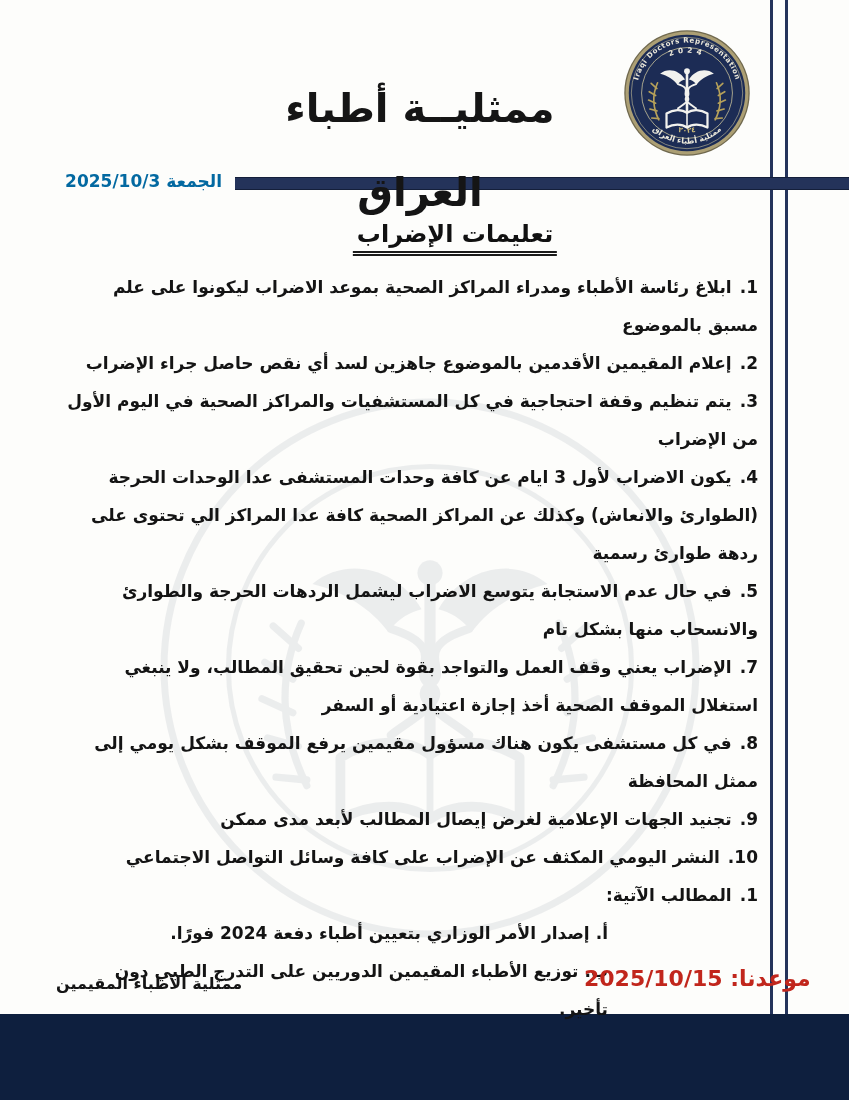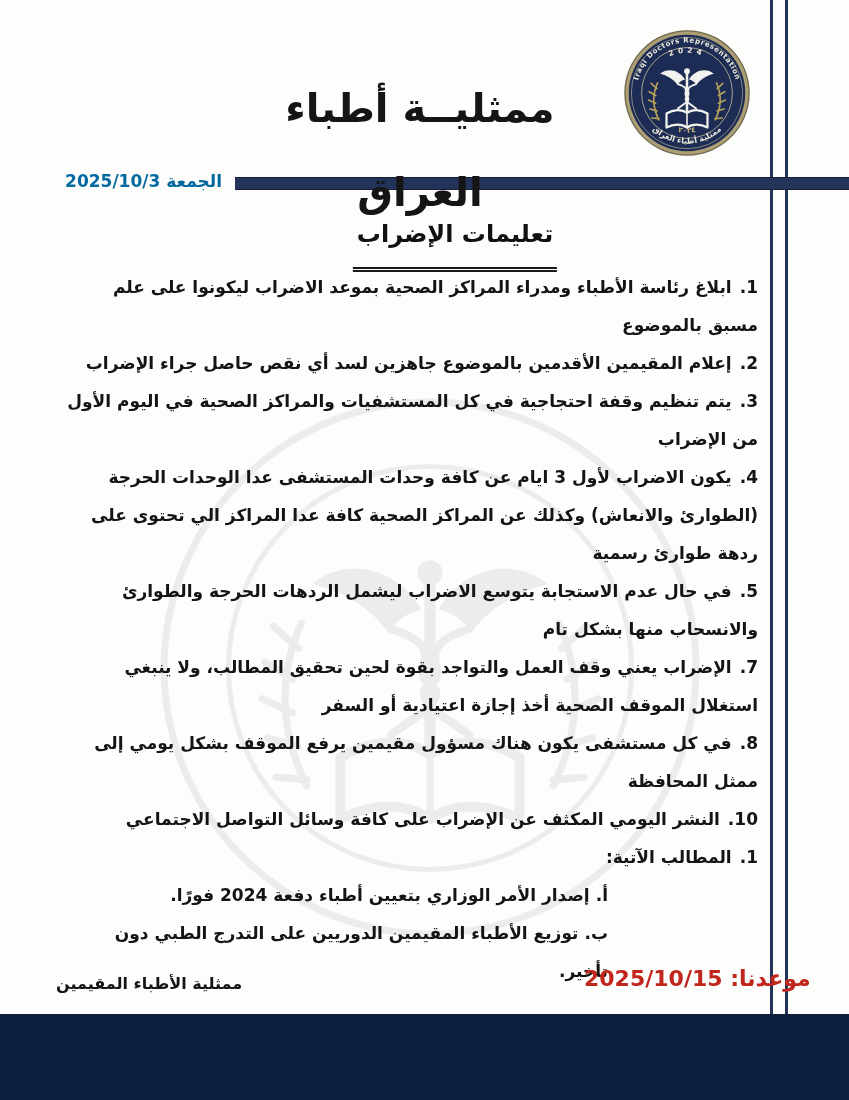--- a/index.html
+++ b/index.html
@@ -27,21 +27,21 @@
   .logo{position:absolute;left:623px;top:26px;width:128px;height:134px;}
   .logo svg{width:100%;height:100%;}
   
   .watermark{position:absolute;left:150px;top:388px;width:560px;height:560px;
              color:#7c8696;opacity:0.13;pointer-events:none;}
   .watermark svg{width:100%;height:100%;}
   
   .doc-title{
     position:absolute;left:455px;top:220px;transform:translateX(-50%);
     direction:rtl;font-size:24px;font-weight:bold;color:#111;
-    border-bottom:5px double #1a1a1a;padding:0 4px 19px 4px;white-space:nowrap;
+    border-bottom:5px double #1a1a1a;padding:0 4px 3px 4px;white-space:nowrap;
   }
   
   .body{
     position:absolute;left:62px;top:268px;width:696px;direction:rtl;text-align:right;
     font-size:17px;font-weight:bold;color:#141414;line-height:38px;
   }
   .item .num{margin-left:8px;}
   .sub-items{padding-right:150px;padding-left:40px;}
   .sub-items .num{margin-left:6px;}
   
@@ -135,20 +135,21 @@
   <div class="doc-title">تعليمات الإضراب</div>
 
   <div class="body">
     <div class="item"><span class="num">1.</span><span>ابلاغ رئاسة الأطباء ومدراء المراكز الصحية بموعد الاضراب ليكونوا على علم مسبق بالموضوع</span></div>
     <div class="item"><span class="num">2.</span><span>إعلام المقيمين الأقدمين بالموضوع جاهزين لسد أي نقص حاصل جراء الإضراب</span></div>
     <div class="item"><span class="num">3.</span><span>يتم تنظيم وقفة احتجاجية في كل المستشفيات والمراكز الصحية في اليوم الأول من الإضراب</span></div>
     <div class="item"><span class="num">4.</span><span>يكون الاضراب لأول 3 ايام عن كافة وحدات المستشفى عدا الوحدات الحرجة (الطوارئ والانعاش) وكذلك عن المراكز الصحية كافة عدا المراكز الي تحتوى على ردهة طوارئ رسمية</span></div>
     <div class="item"><span class="num">5.</span><span>في حال عدم الاستجابة يتوسع الاضراب ليشمل الردهات الحرجة والطوارئ والانسحاب منها بشكل تام</span></div>
     <div class="item"><span class="num">7.</span><span>الإضراب يعني وقف العمل والتواجد بقوة لحين تحقيق المطالب، ولا ينبغي استغلال الموقف الصحية أخذ إجازة اعتيادية أو السفر</span></div>
     <div class="item"><span class="num">8.</span><span>في كل مستشفى يكون هناك مسؤول مقيمين يرفع الموقف بشكل يومي إلى ممثل المحافظة</span></div>
+    <div class="item"><span class="num">9.</span><span>تجنيد الجهات الإعلامية لغرض إيصال المطالب لأبعد مدى ممكن</span></div>
     <div class="item"><span class="num">10.</span><span>النشر اليومي المكثف عن الإضراب على كافة وسائل التواصل الاجتماعي</span></div>
     <div class="item"><span class="num">1.</span><span>المطالب الآتية:</span></div>
 
     <div class="sub-items">
       <div class="item"><span class="num">أ.</span><span>إصدار الأمر الوزاري بتعيين أطباء دفعة 2024 فورًا.</span></div>
       <div class="item"><span class="num">ب.</span><span>توزيع الأطباء المقيمين الدوريين على التدرج الطبي دون تأخير.</span></div>
 
     </div>
 
   </div>

